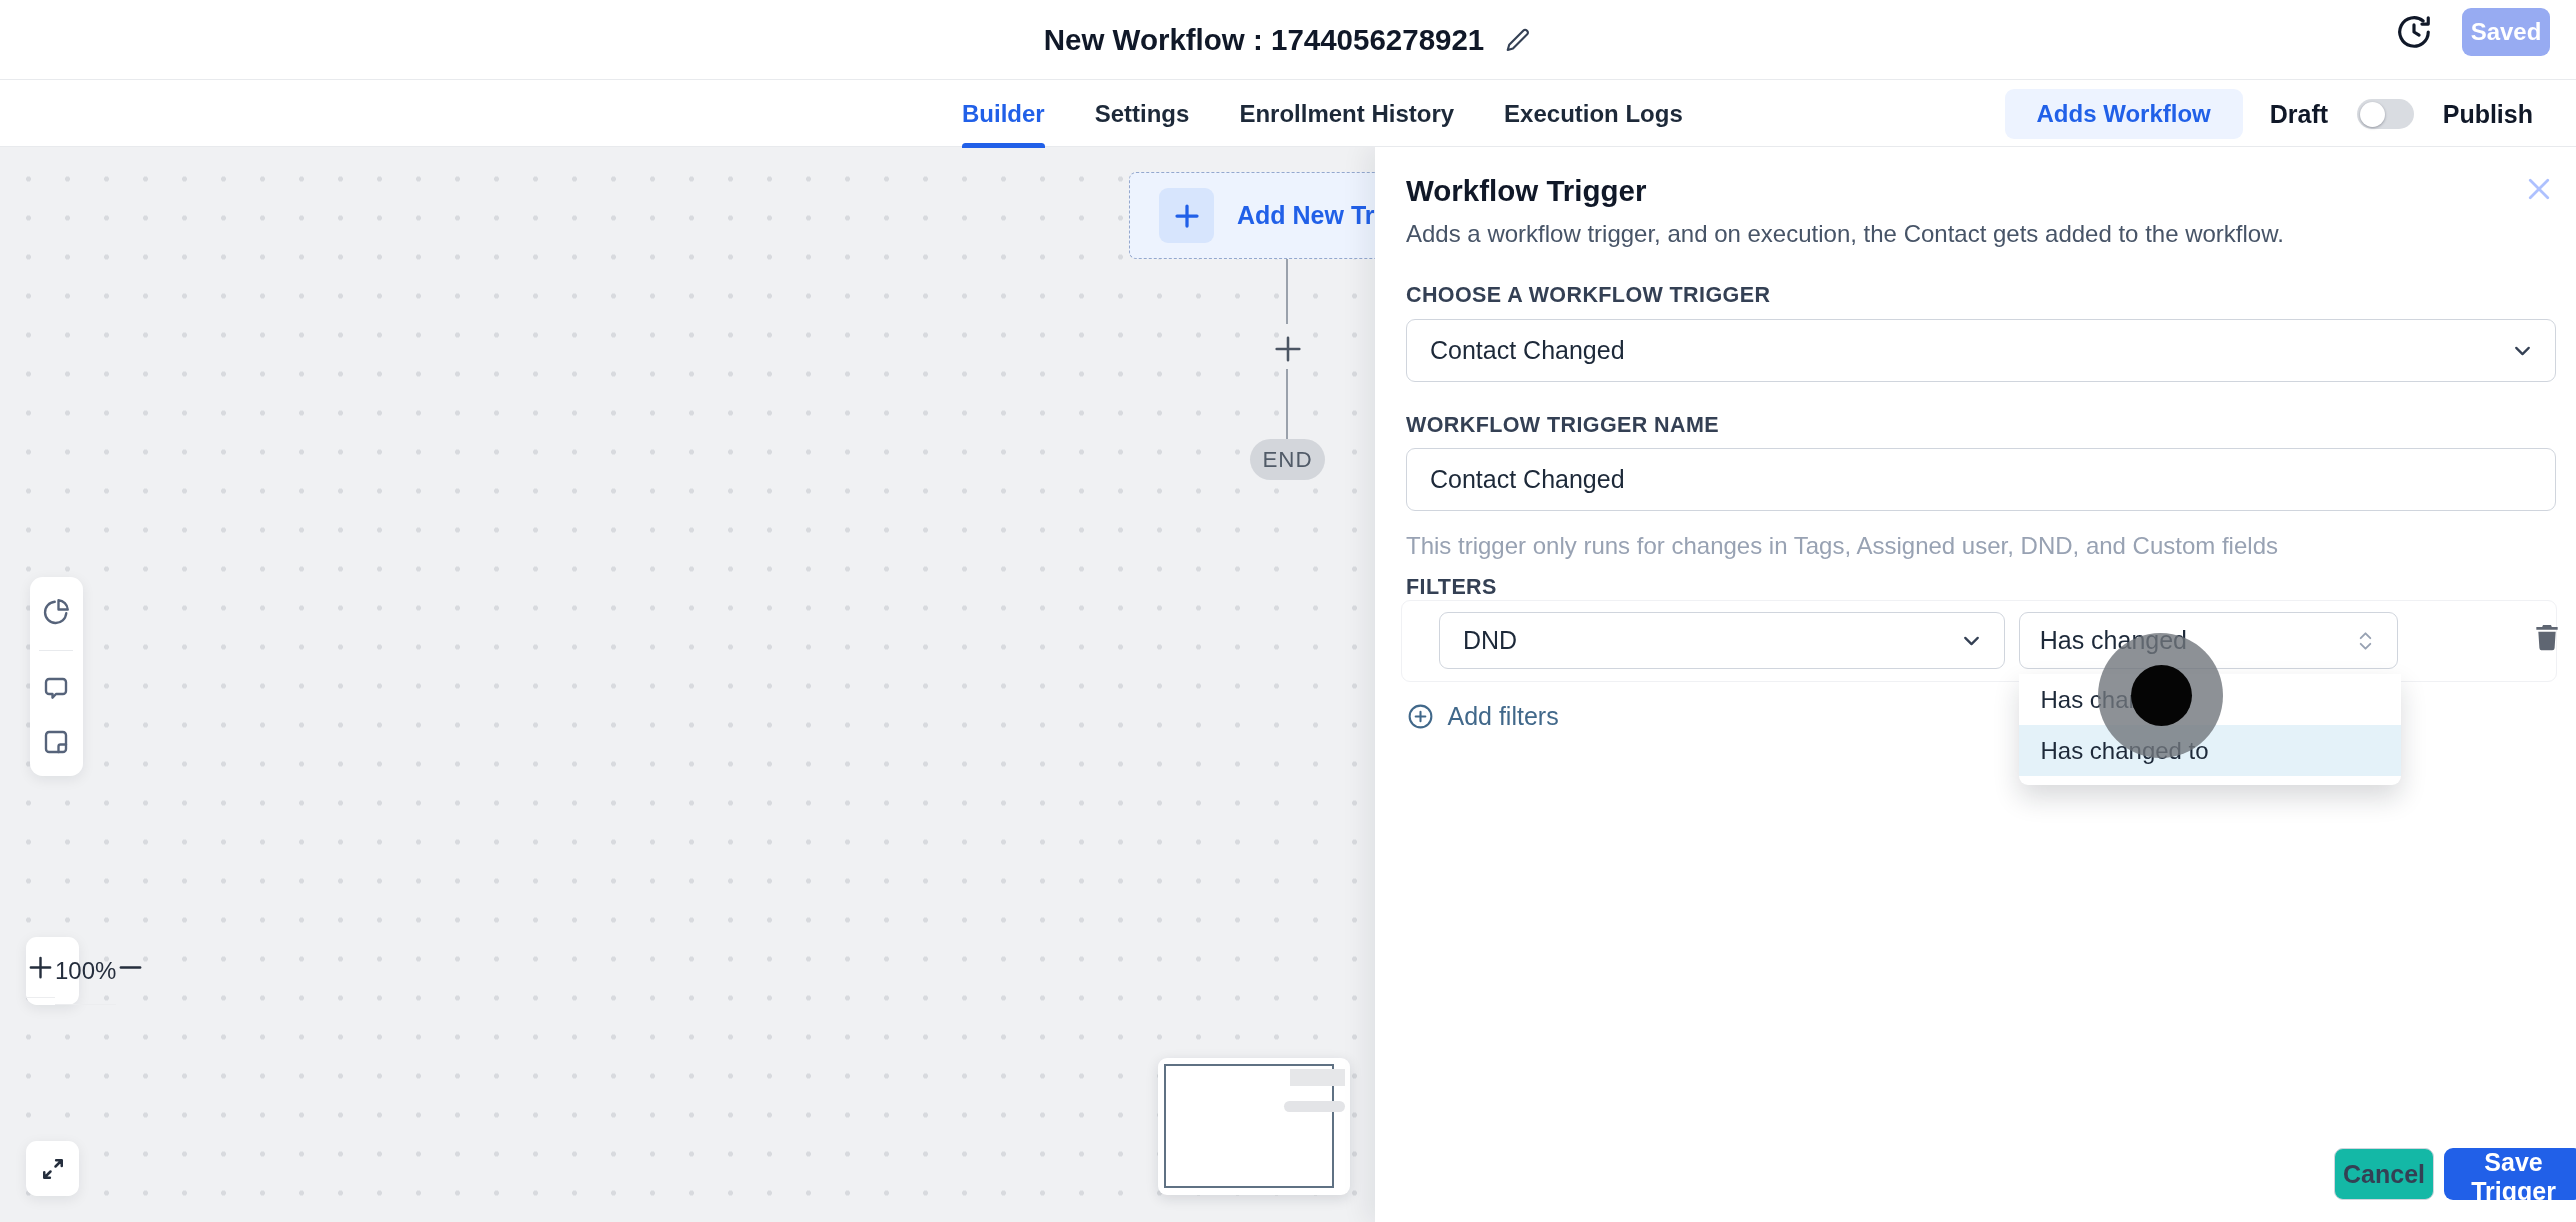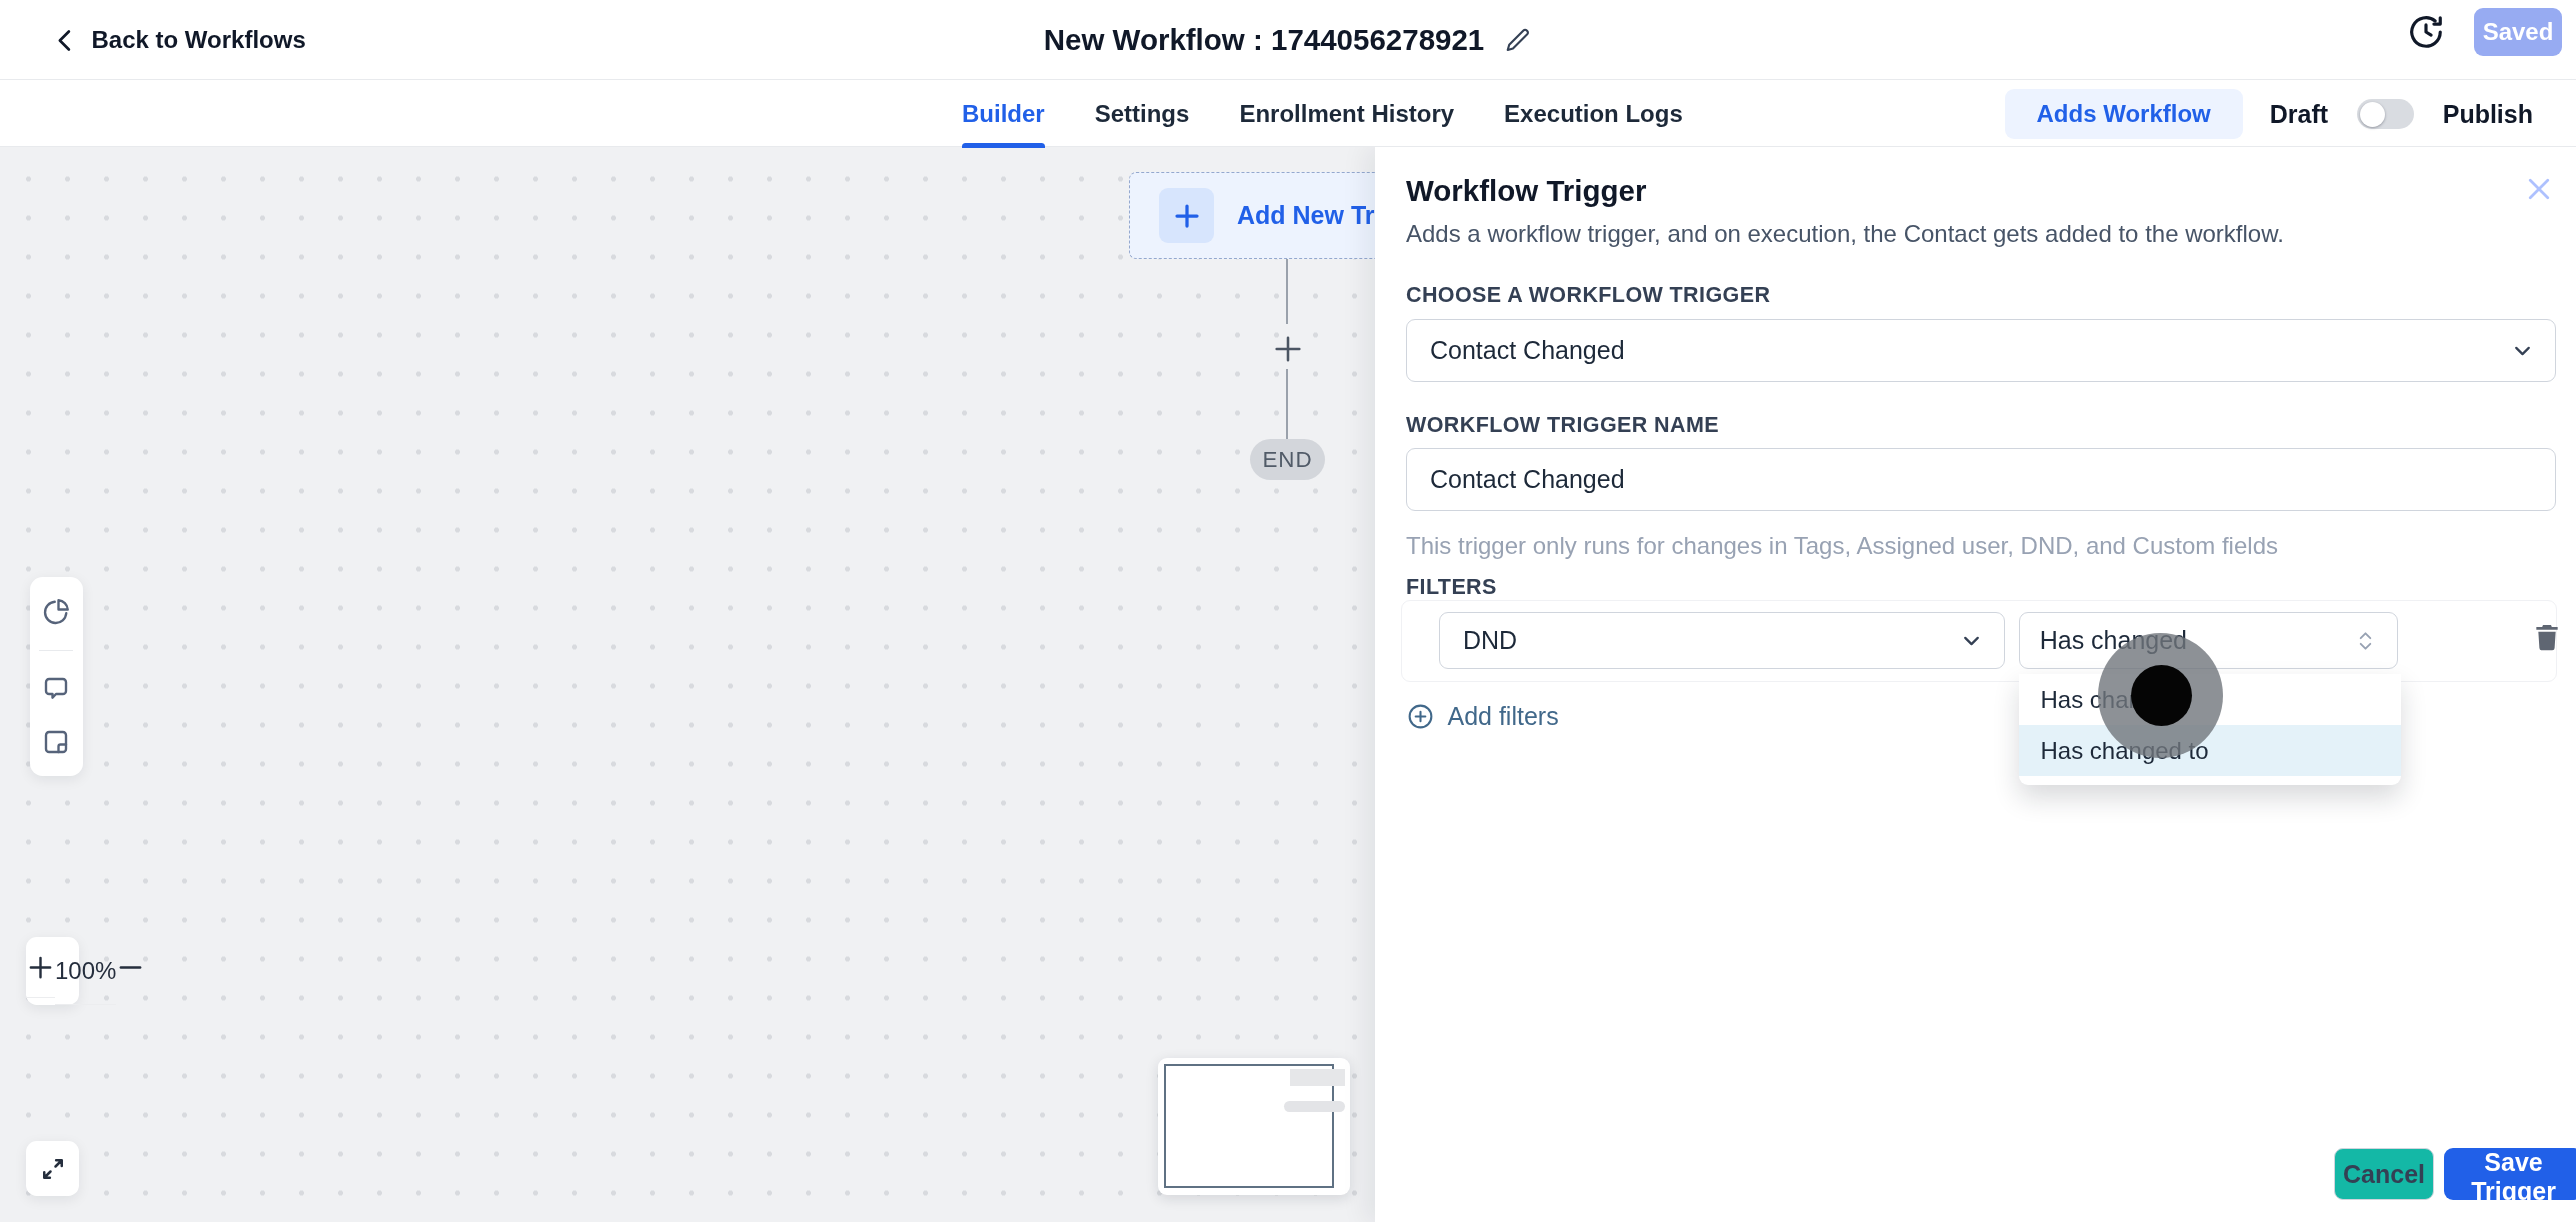--- a/index.html
+++ b/index.html
@@ -8,21 +8,21 @@
 
   
   .topbar { position:absolute; left:0; top:0; width:2576px; height:80px;
     background:#fff; border-bottom:0.9px solid #E8EAED; z-index:30; }
   .back { position:absolute; left:52px; top:0; height:80px; display:flex;
     align-items:center; gap:12.5px; cursor:pointer; }
   .back-label { font-size:24px; font-weight:700; color:#101828; }
   .title-wrap { position:absolute; left:50%; top:0; transform:translateX(-50%);
     height:80px; display:flex; align-items:center; gap:18px; }
   .page-title { font-size:29.5px; font-weight:700; color:#101828; white-space:nowrap; }
-  .topbar-right { position:absolute; right:14px; top:0; height:64px;
+  .topbar-right { position:absolute; right:26px; top:0; height:64px;
     display:flex; align-items:center; gap:29px; }
   .saved-btn { width:88px; height:48px; background:#97ABF2; color:#fff;
     font-size:24px; font-weight:700; border:none; border-radius:9px; }
 
   
   .tabbar { position:absolute; left:0; top:81px; width:2576px; height:66px;
     background:#fff; border-bottom:0.9px solid #E8EAED; z-index:29; }
   .tabs { position:absolute; left:962px; top:0; height:66px; display:flex; gap:50px; }
   .tab { position:relative; height:66px; display:flex; align-items:center;
     font-size:24px; font-weight:600; color:#1D2939; cursor:pointer; white-space:nowrap; }
@@ -151,28 +151,20 @@
     pointer-events:none; }
   .click-indicator-inner { position:absolute; left:2131px; top:665px; width:61px;
     height:61px; border-radius:50%; background:#050505; z-index:51; pointer-events:none; }
 
   svg { display:block; }
 </style>
 </head>
 <body>
 
 <header class="topbar">
-  <div class="back">
-    <span>
-      <svg width="27" height="27" viewBox="0 0 24 24" fill="none" stroke="#101828" stroke-width="2.4" stroke-linecap="round" stroke-linejoin="round">
-          <path d="M15 4 L7 12 L15 20"></path>
-        </svg>
-    </span>
-    <span class="back-label">Back to Workflows</span>
-  </div>
   <div class="title-wrap">
     <span class="page-title">New Workflow : 1744056278921</span>
     <button class="icon-btn">
       <svg width="30" height="30" viewBox="0 0 24 24" fill="none" stroke="#344054" stroke-width="1.7" stroke-linecap="round" stroke-linejoin="round">
           <path d="M4 20 l1.2-4.2 L16.6 4.4 a1.8 1.8 0 0 1 2.6 0 l0.4 0.4 a1.8 1.8 0 0 1 0 2.6 L8.2 18.8 Z"></path>
         </svg>
     </button>
   </div>
   <div class="topbar-right">
     <button class="icon-btn">

